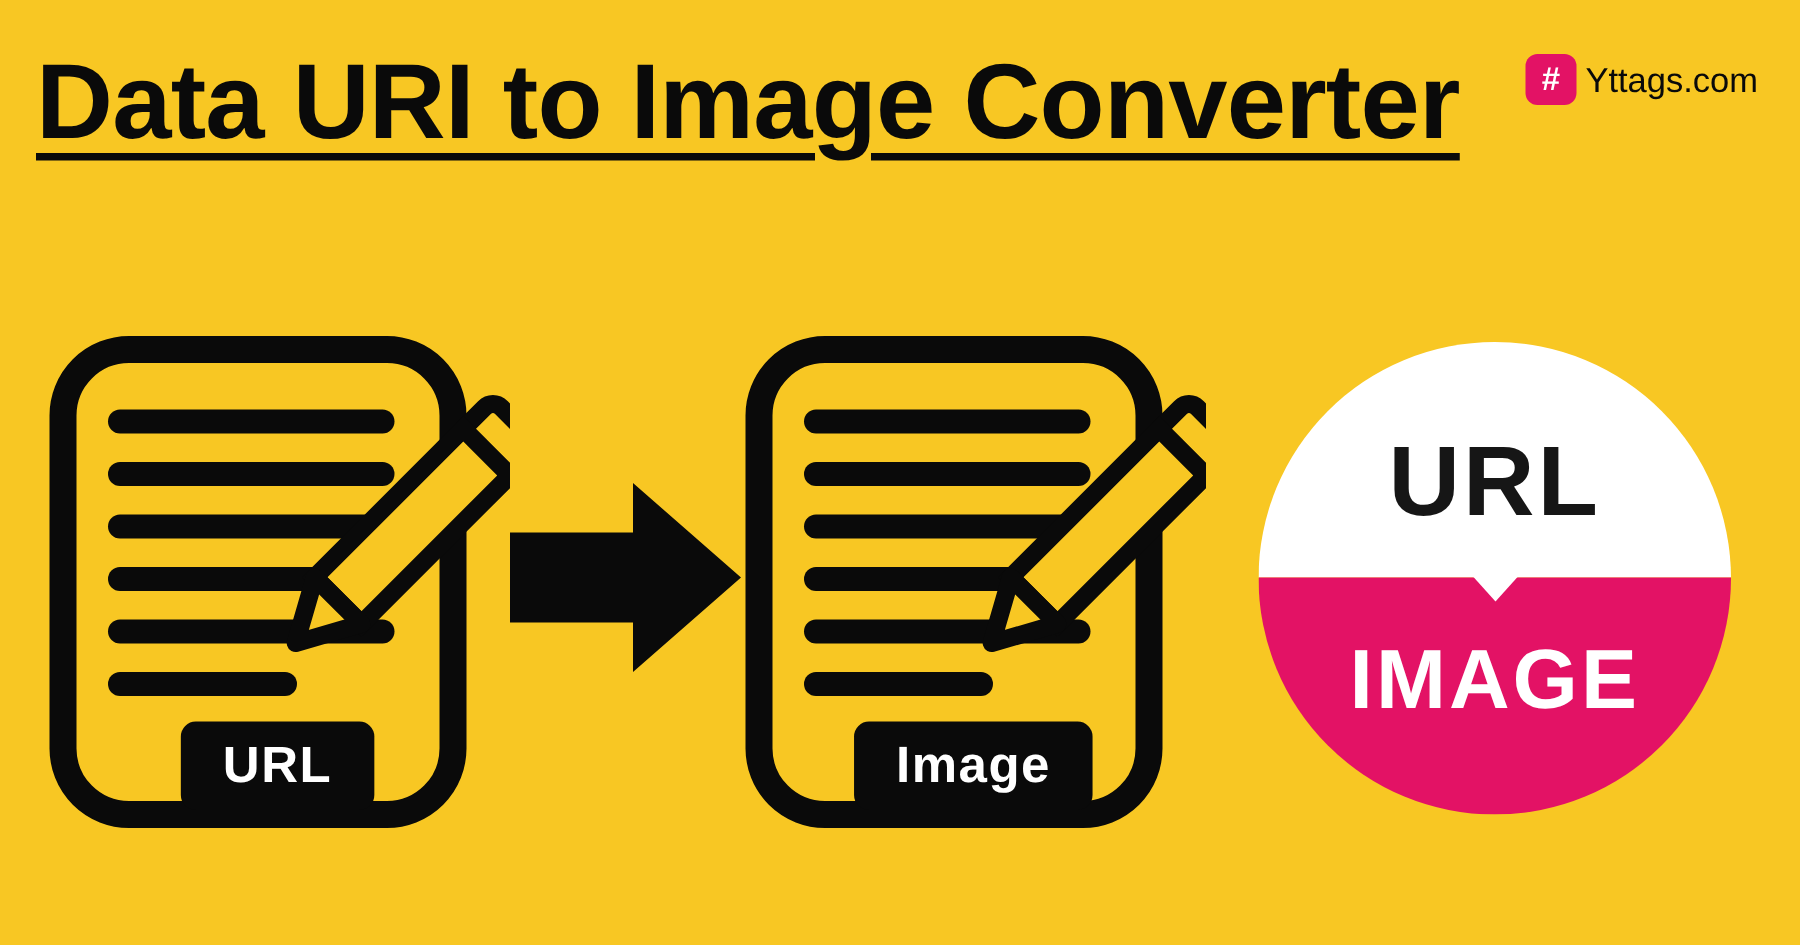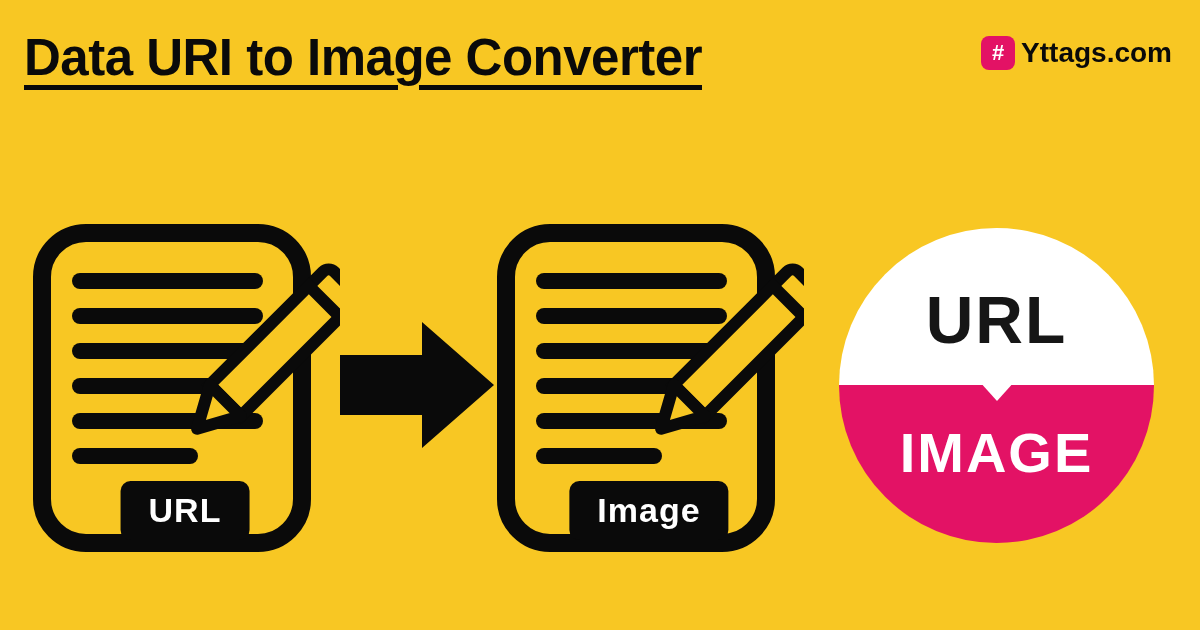--- a/index.html
+++ b/index.html
@@ -8,21 +8,21 @@
       height: 630px;
       background: #f8c723;
       font-family: Arial, Helvetica, sans-serif;
       position: relative;
       overflow: hidden;
     }
     .title {
       position: absolute;
       top: 28px;
       left: 24px;
-      font-size: 51px;
+      font-size: 71px;
       font-weight: 900;
       color: #0a0a0a;
       text-decoration: underline;
       text-underline-offset: 10px;
       text-decoration-thickness: 5px;
       letter-spacing: -0.5px;
     }
     .brand {
       position: absolute;
       top: 36px;
@@ -37,22 +37,22 @@
       background: #e31265;
       border-radius: 8px;
       display: flex;
       align-items: center;
       justify-content: center;
       color: #fff;
       font-size: 22px;
       font-weight: 900;
     }
     .brand-text {
-      font-size: 28px;
-      font-weight: 700;
+      font-size: 23px;
+      font-weight: 400;
       color: #0a0a0a;
     }
     .diagram {
       position: absolute;
       top: 185px;
       left: 30px;
       width: 1140px;
       height: 400px;
       display: flex;
       align-items: center;

